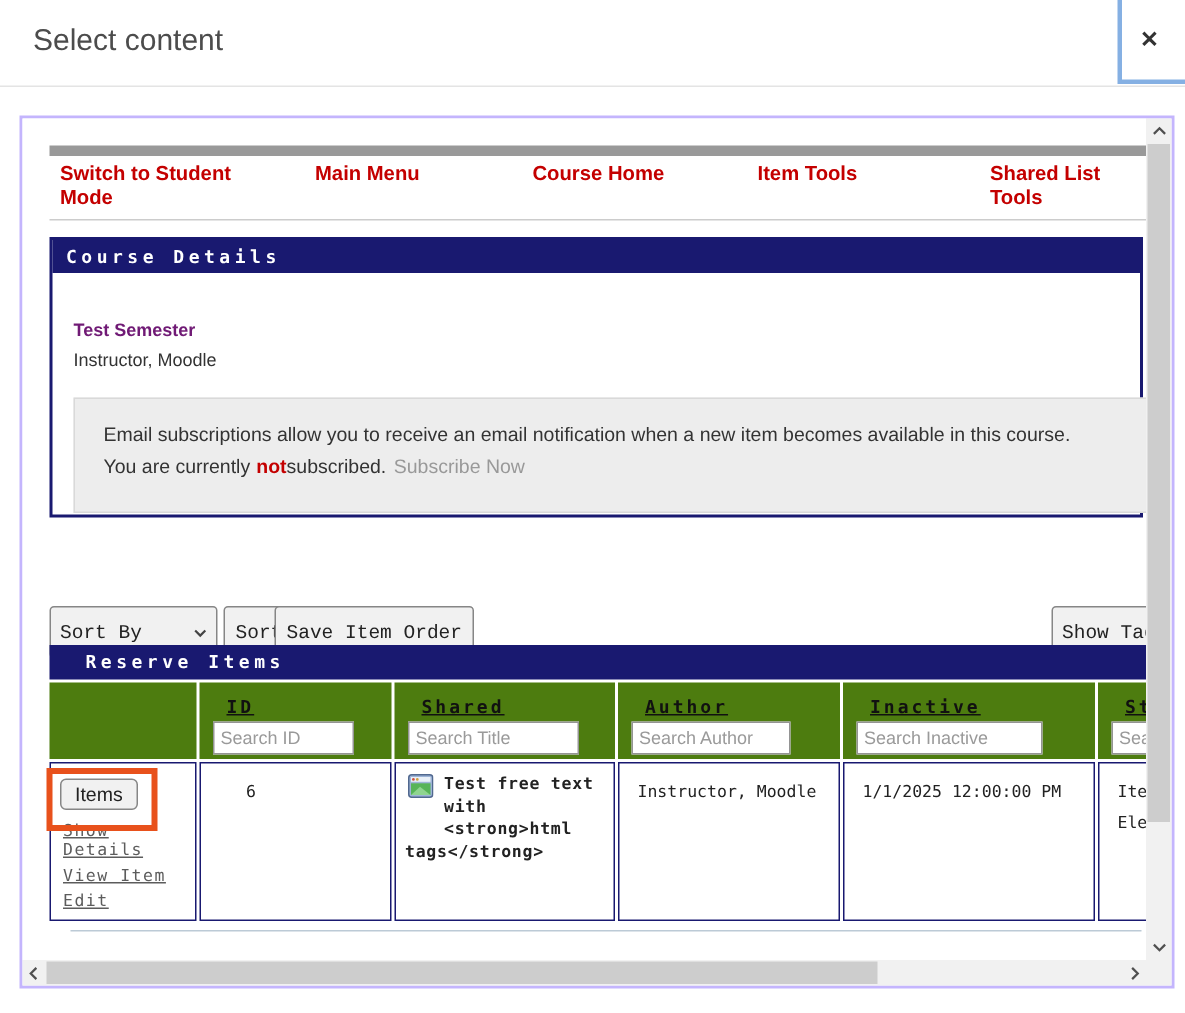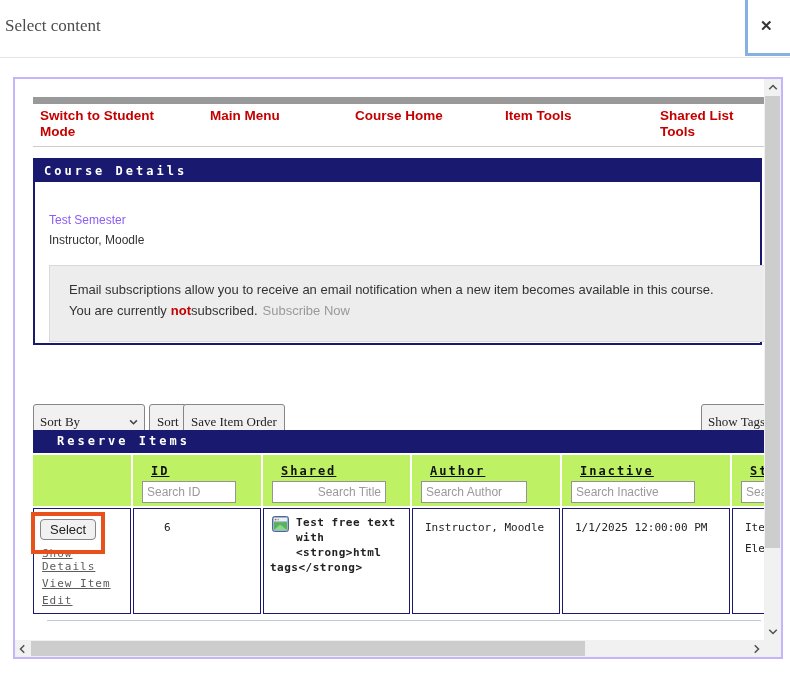--- a/index.html
+++ b/index.html
@@ -1,20 +1,20 @@
 <!DOCTYPE html>
 <html><head>
 <meta charset="utf-8">
 <style>
   html,body{margin:0;padding:0;background:#fff;}
   .page{position:relative;width:790px;height:675px;background:#fff;overflow:hidden;
         font-family:"Liberation Sans",sans-serif;}
 
   
-  .modal-title{position:absolute;left:5px;top:16px;font-size:17px;color:#4c4c4c;font-family:Liberation Serif, serif;}
+  .modal-title{position:absolute;left:22px;top:16px;font-size:20px;color:#4c4c4c;}
   .modal-divider{position:absolute;left:0;top:57px;width:790px;height:1px;background:#e4e4e4;}
   .focus-ring{position:absolute;left:745px;top:-10px;width:70px;height:66px;
               border:3px solid #85b0e3;box-sizing:border-box;}
   .close-btn{position:absolute;left:760px;top:17px;background:none;border:none;
              font-size:15px;font-weight:bold;color:#333;cursor:pointer;padding:0;}
 
   
   .iframe{position:absolute;left:13px;top:77px;width:770px;height:582px;
           border:2px solid #c4b5fd;background:#fff;box-sizing:border-box;}
   .content{position:absolute;left:0;top:0;width:749px;height:561px;overflow:hidden;background:#fff;}
@@ -25,45 +25,45 @@
   .n0{left:25px;width:150px;} .n1{left:195px;width:140px;} .n2{left:340px;width:140px;}
   .n3{left:490px;width:140px;} .n4{left:645px;width:104px;}
   .nav-divider{position:absolute;left:18px;top:67px;width:731px;height:1px;background:#ccc;}
 
   .course-box{position:absolute;left:18px;top:79px;width:729px;height:187px;
               border:2px solid #191970;box-sizing:border-box;}
   .box-bar{height:22px;background:#191970;color:#fff;font-family:"DejaVu Sans Mono",monospace;
            font-weight:bold;font-size:12px;letter-spacing:3px;line-height:22px;padding-left:9px;}
   .course-line1{position:absolute;left:14px;top:27px;font-size:16px;color:#1a1a1a;}
   .course-line1 b{margin-right:4px;}
-  .course-line2{position:absolute;left:14px;top:53px;font-size:12px;color:#8b5cf6;}
+  .course-line2{position:absolute;left:14px;top:53px;font-size:12px;color:#701a75;font-weight:bold;}
   .course-line3{position:absolute;left:14px;top:73px;font-size:12px;color:#333;}
   .email-box{position:absolute;left:14px;top:105px;width:701px;height:62px;
              background:#ededed;border:1px solid #d9d9d9;
              font-size:13px;color:#333;padding:13px 0 0 19px;line-height:21px;box-sizing:content-box;}
   .email-not{color:#c40000;font-weight:bold;margin:0 4px;}
   .email-sub-link{color:#999;margin-left:5px;cursor:pointer;}
   .email-b span{margin-right:0;}
 
-  .ctl{background:#f1f1f1;border:1px solid #868686;border-radius:3px;font-family:Liberation Serif, serif;
+  .ctl{background:#f1f1f1;border:1px solid #868686;border-radius:3px;font-family:Liberation Mono, monospace;
        font-size:13px;color:#222;height:35px;box-sizing:border-box;cursor:pointer;}
   .sortby{position:absolute;left:18px;top:325px;width:112px;display:flex;align-items:center;
           justify-content:space-between;padding:0 6px;}
   .sort-btn{position:absolute;left:134px;top:325px;padding:0 7px;}
   .save-btn{position:absolute;left:168px;top:325px;padding:0 7px;}
   .showtags-btn{position:absolute;left:686px;top:325px;width:82px;padding:0 6px;text-align:left;
                 white-space:nowrap;overflow:hidden;}
 
   .reserve-bar{position:absolute;left:18px;top:351px;width:731px;height:23px;background:#191970;
                color:#fff;font-family:"DejaVu Sans Mono",monospace;font-weight:bold;font-size:12px;
                letter-spacing:3px;line-height:23px;padding-left:24px;box-sizing:border-box;}
 
   .rtable{position:absolute;left:16px;top:374px;border-collapse:separate;border-spacing:2px;
           table-layout:fixed;width:886px;}
-  .rtable th{background:#bef264;height:51px;vertical-align:top;text-align:left;
+  .rtable th{background:#4d7c0f;height:51px;vertical-align:top;text-align:left;
              font-weight:normal;padding:0;}
   .col-label{display:block;margin:9px 0 3px 18px;font-family:"DejaVu Sans Mono",monospace;
              font-weight:bold;font-size:12px;letter-spacing:2px;text-decoration:underline;
              color:#111;cursor:pointer;white-space:nowrap;}
   .rtable th input{margin-left:9px;height:18px;border:1px solid #949494;font-size:12px;
                    padding:1px 4px;font-family:"Liberation Sans",sans-serif;color:#444;}
   .rtable th input::placeholder{color:#9a9a9a;}
   .rtable td{background:#fff;border:1px solid #191970;height:84px;vertical-align:top;
              font-family:"DejaVu Sans Mono",monospace;font-size:11px;color:#222;padding:6px;}
   .cell-id{padding-left:30px !important;padding-top:12px !important;}
@@ -152,38 +152,38 @@
         </colgroup>
         <tbody>
             <tr>
           <th></th>
           <th>
             <span class="col-label">ID</span>
             <input style="width: 84px;" placeholder="Search ID">
           </th>
           <th>
             <span class="col-label">Shared</span>
-            <input style="width: 104px; text-align: right;" placeholder="Search Title">
+            <input style="width: 104px;" placeholder="Search Title">
           </th>
           <th>
             <span class="col-label">Author</span>
             <input style="width: 96px;" placeholder="Search Author">
           </th>
           <th>
             <span class="col-label">Inactive</span>
             <input style="width: 114px;" placeholder="Search Inactive">
           </th>
           <th>
             <span class="col-label">Status</span>
             <input style="width: 100px;" placeholder="Search Status">
           </th>
         </tr>
         <tr>
           <td style="padding:2px 4px;">
-            <button class="select-btn">Select</button>
+            <button class="select-btn">Items</button>
             <span class="row-link">Show Details</span>
             <span class="row-link">View Item</span>
             <span class="row-link">Edit</span>
           </td>
           <td class="cell-id">6</td>
           <td>
             <span class="title-icon">
               <svg width="17" height="16" viewBox="0 0 17 16">
                 <rect x="0.5" y="0.5" width="16" height="15" rx="2" fill="#9db4d6" stroke="#51688f"></rect>
                 <rect x="2" y="2" width="13" height="3.2" fill="#e9f0f8"></rect>

